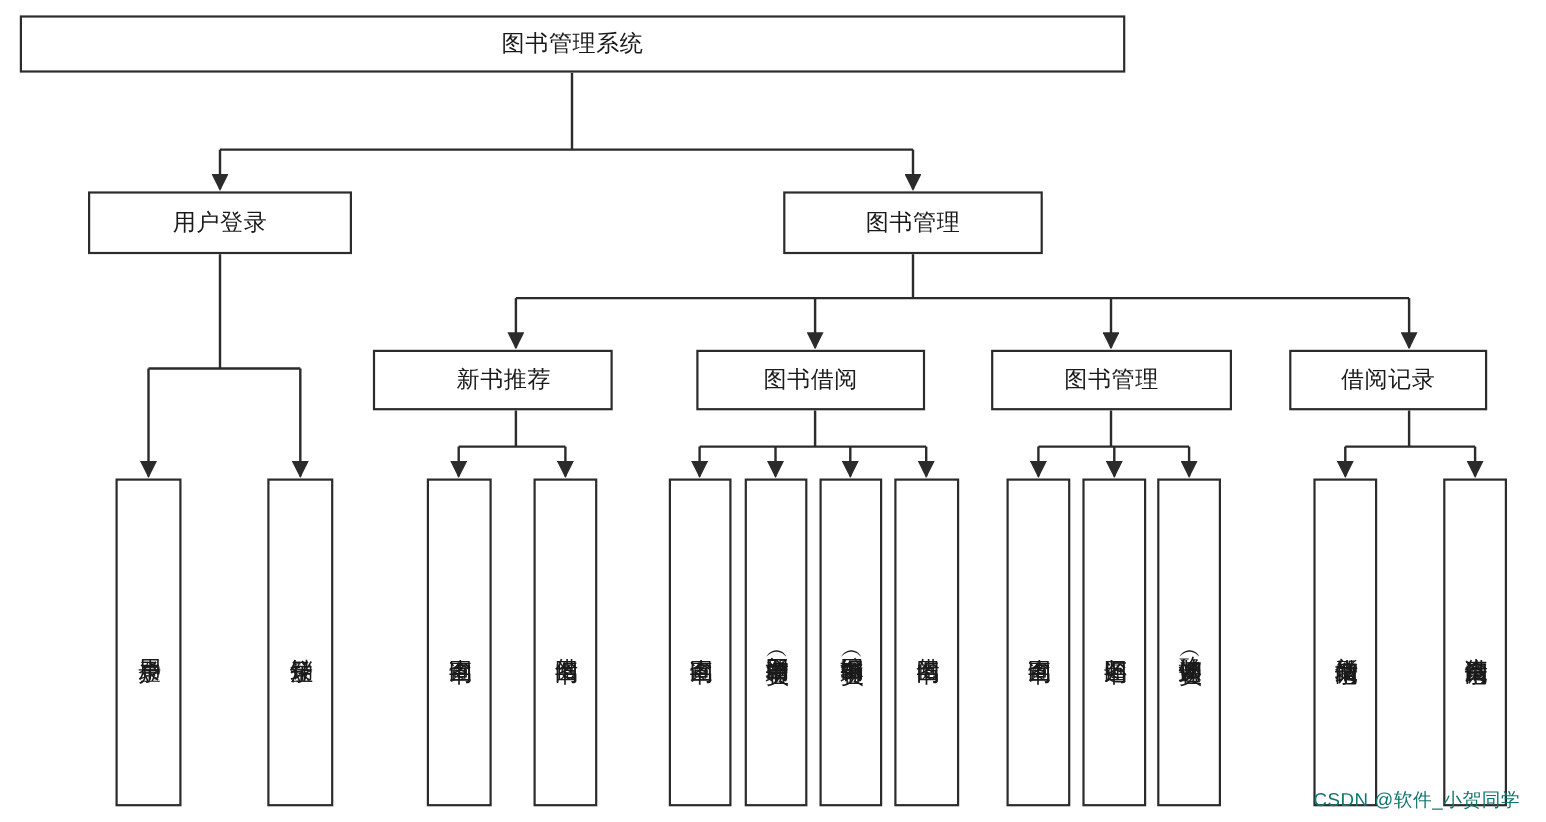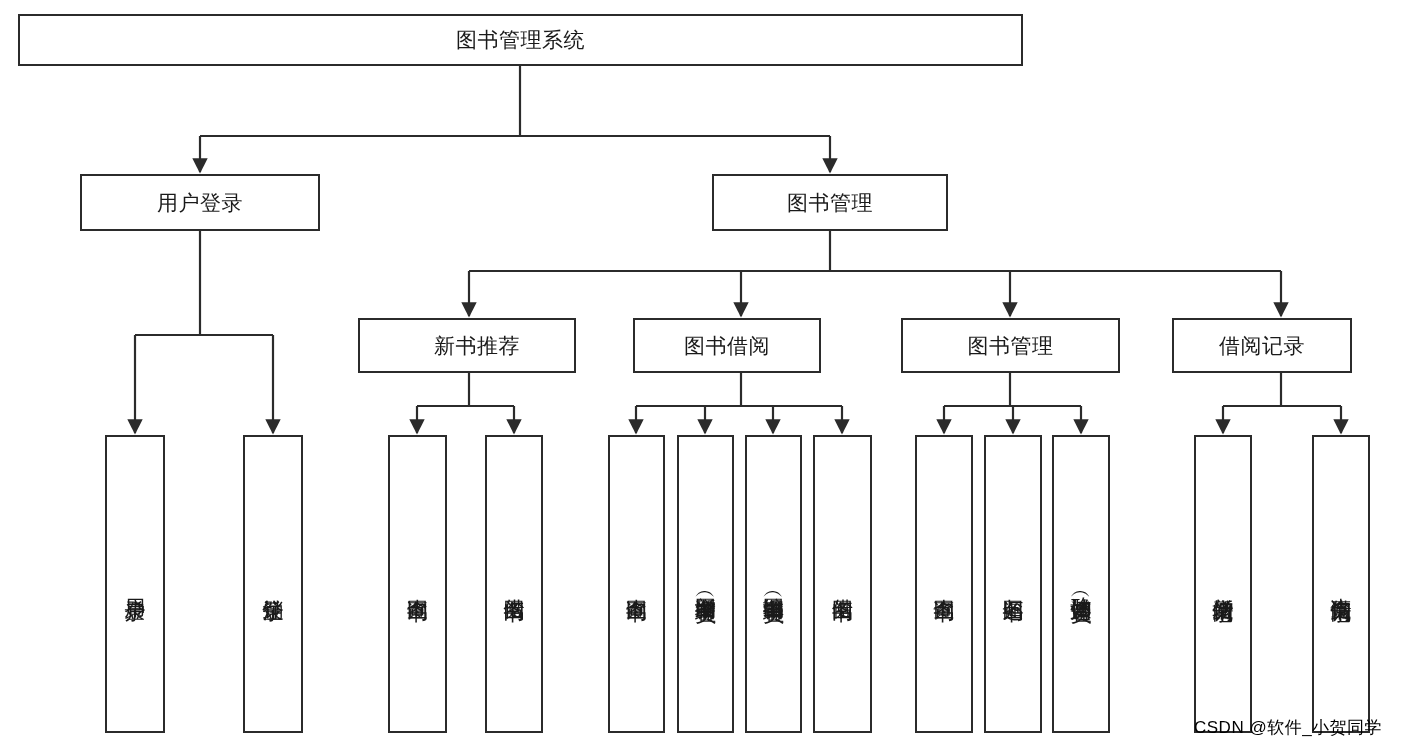--- a/index.html
+++ b/index.html
@@ -50,21 +50,21 @@
   }
   .node.vert > .vtxt {
     writing-mode: vertical-rl;
     text-orientation: upright;
     display: block;
     white-space: nowrap;
   }
   .watermark {
     position: absolute;
     font-size: 17px;
-    color: #000000;
+    color: #0f766e;
     white-space: nowrap;
     letter-spacing: 0.5px;
   }
 </style>
 </head>
 <body>
 
 <div id="canvas">
 
   <svg id="edges" viewBox="0 0 1405 747" xmlns="http://www.w3.org/2000/svg">
@@ -113,24 +113,24 @@
   <div id="nodes">
       <div class="node horiz" style="left: 18px; top: 14px; width: 1005px; height: 52px;">
         <span>图书管理系统</span>
       </div>
       <div class="node horiz" style="left: 80px; top: 174px; width: 240px; height: 57px;">
         <span>用户登录</span>
       </div>
       <div class="node horiz" style="left: 712px; top: 174px; width: 236px; height: 57px;">
         <span>图书管理</span>
       </div>
-      <div class="node horiz" style="left: 358px; top: 318px; width: 218px; height: 55px; padding-left: 20px;">
+      <div class="node horiz" style="left: 339px; top: 318px; width: 218px; height: 55px; padding-left: 20px;">
         <span>新书推荐</span>
       </div>
-      <div class="node horiz" style="left: 633px; top: 318px; width: 188px; height: 55px;">
+      <div class="node horiz" style="left: 633px; top: 318px; width: 208px; height: 55px;">
         <span>图书借阅</span>
       </div>
       <div class="node horiz" style="left: 901px; top: 318px; width: 219px; height: 55px;">
         <span>图书管理</span>
       </div>
       <div class="node horiz" style="left: 1172px; top: 318px; width: 180px; height: 55px;">
         <span>借阅记录</span>
       </div>
       <div class="node vert" style="left: 105px; top: 435px; width: 60px; height: 298px;">
         <span class="vtxt">用户登录</span>

